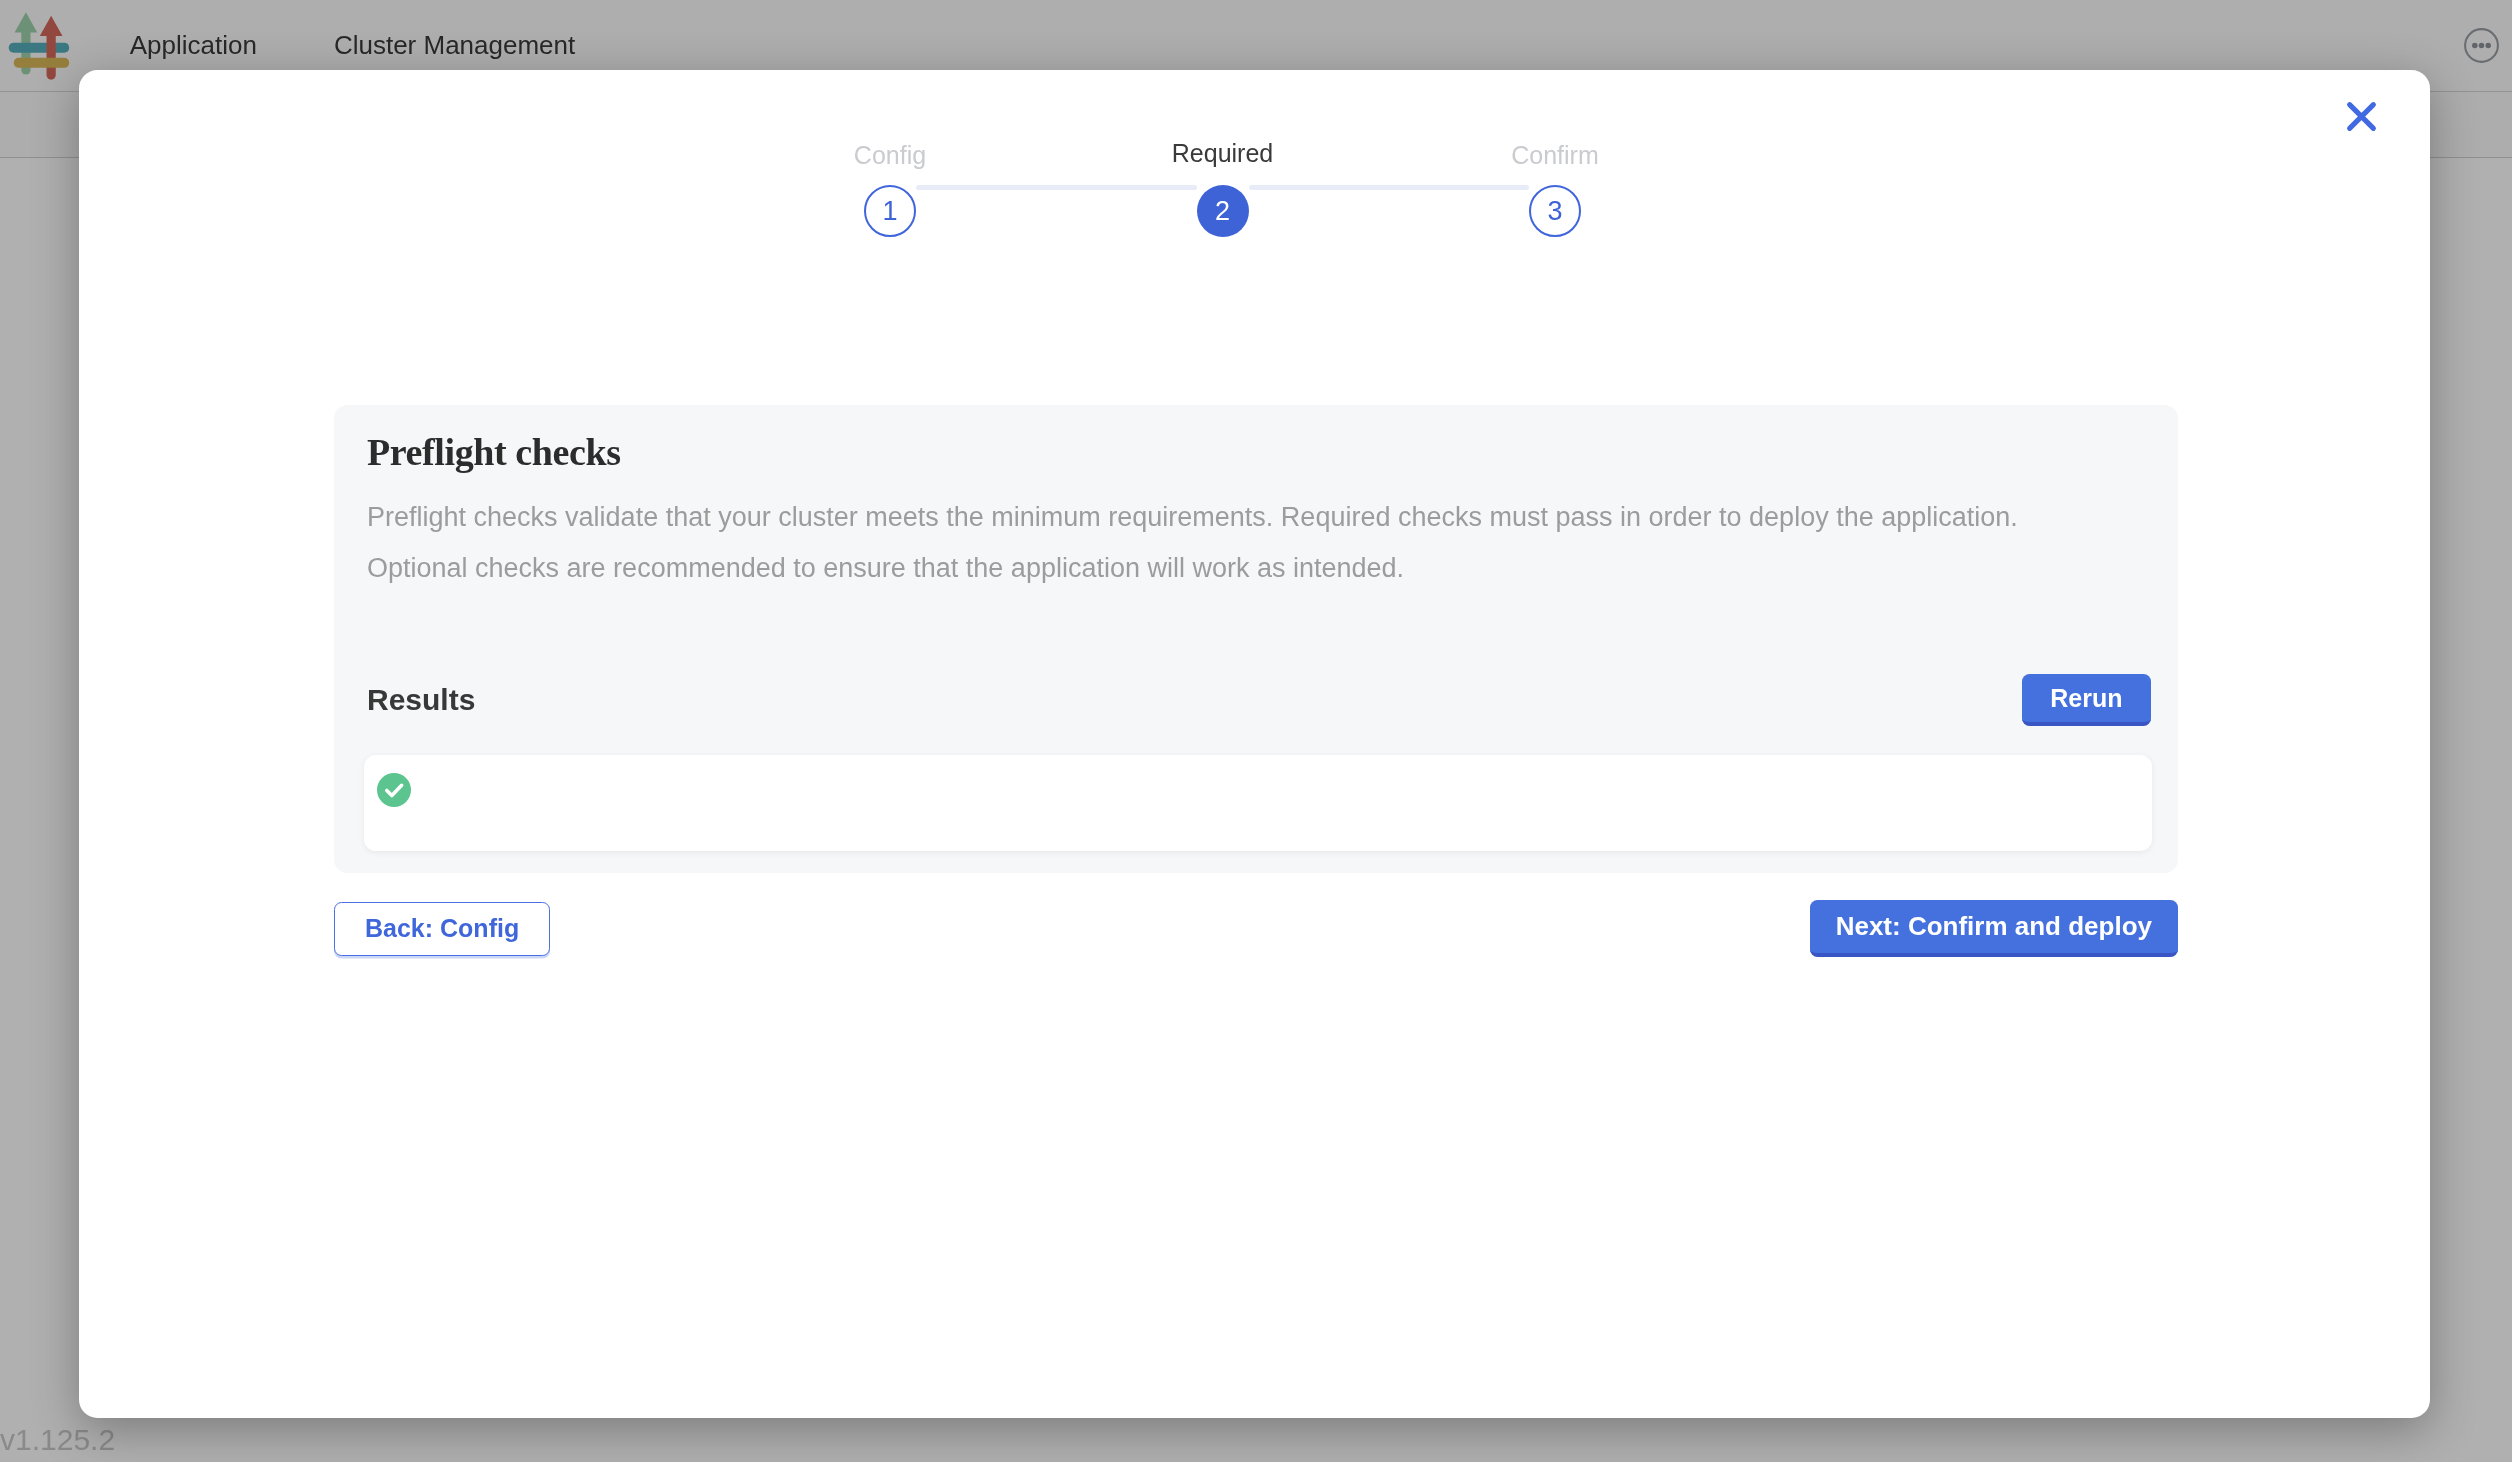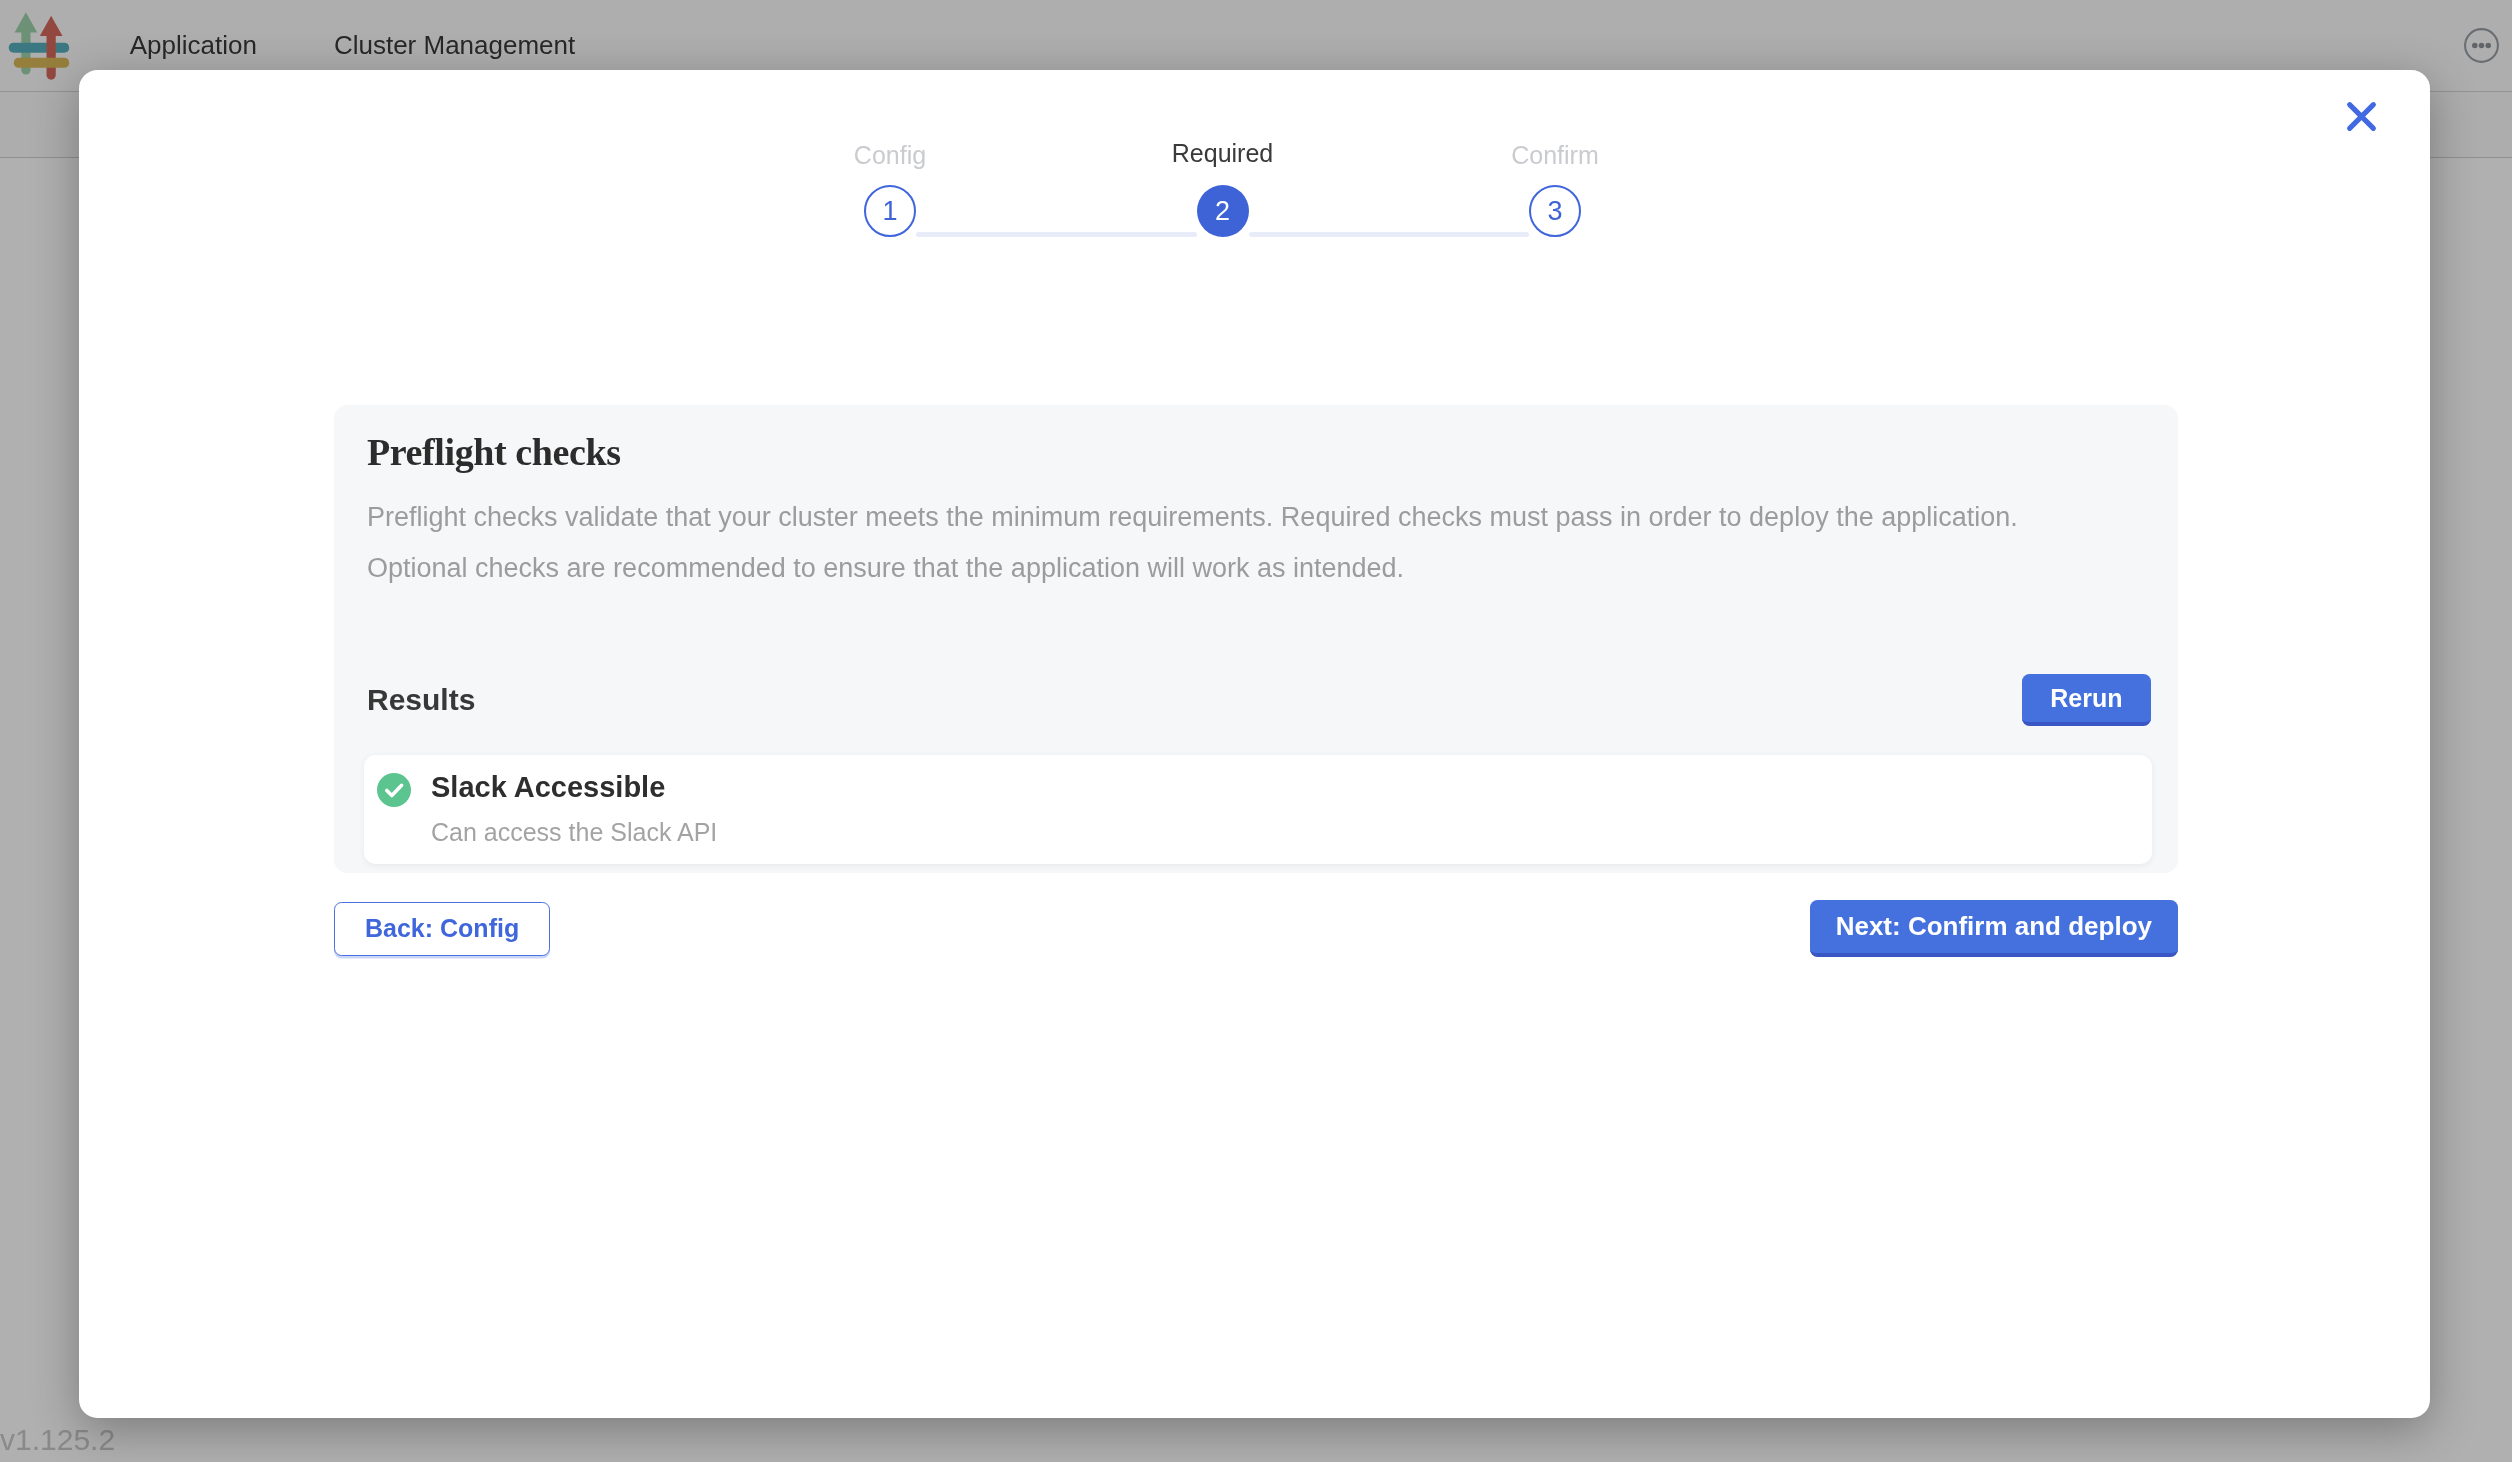--- a/index.html
+++ b/index.html
@@ -17,21 +17,21 @@
   .version{position:absolute;left:0;bottom:5px;width:100%;text-align:left;font-size:30px;color:#c9c9c9;}
 
   
   .overlay{position:absolute;inset:0;background:rgba(0,0,0,0.31);}
 
   
   .modal{position:absolute;left:79px;top:70px;width:2351px;height:1348px;background:#ffffff;border-radius:18.4px;box-shadow:0 11.7px 47px rgba(0,0,0,0.30);}
   .close{position:absolute;top:27px;right:49px;width:39px;height:39px;background:none;border:none;padding:0;cursor:pointer;}
 
   
-  .stepper{position:absolute;left:785px;top:115px;width:717px;display:flex;align-items:flex-end;}
+  .stepper{position:absolute;left:785px;top:115px;width:717px;display:flex;align-items:flex-start;}
   .step{position:relative;width:52px;height:52px;border-radius:50%;display:flex;align-items:center;justify-content:center;font-size:27px;box-sizing:border-box;flex:0 0 auto;}
   .step.outlined{background:#ffffff;border:2.5px solid #4065dc;color:#3e63d6;}
   .step.filled{background:#3e63d6;color:#ffffff;font-weight:400;}
   .step-label{position:absolute;bottom:calc(100% + 17px);left:50%;transform:translateX(-50%);font-size:25px;color:#c9cbcf;white-space:nowrap;}
   .step.filled .step-label{color:#3a3a3a;}
   .connector{flex:1 1 auto;height:5px;background:#e8ebf8;border-radius:2.5px;}
 
   
   .panel{position:absolute;left:255px;top:335px;width:1844px;height:468px;background:#f6f7f9;border-radius:13.4px;box-sizing:border-box;padding:25px 27px 0 33px;}
   .panel-title{margin:0;font-size:38px;font-weight:700;color:#2c2c2c;letter-spacing:-0.4px;font-family:Liberation Serif, serif;}
@@ -127,24 +127,20 @@
         <button class="btn btn-primary btn-rerun">Rerun</button>
       </div>
 
       <div class="check-card">
         <span class="check-icon">
           <svg viewBox="0 0 40 40" width="34" height="34" aria-hidden="true">
             <circle cx="20" cy="20" r="20" fill="#5bc48f"></circle>
             <path d="M11.5 20.5 L17.5 26.5 L29 14.5" fill="none" stroke="#ffffff" stroke-width="4.2" stroke-linecap="round" stroke-linejoin="round"></path>
           </svg>
         </span>
-        <div class="check-text">
-          <div class="check-title">Slack Accessible</div>
-          <div class="check-detail">Can access the Slack API</div>
-        </div>
       </div>
     </div>
 
     <div class="modal-actions">
       <button class="btn btn-outline">Back: Config</button>
       <button class="btn btn-primary btn-next">Next: Confirm and deploy</button>
     </div>
 
   </section>
 </div>

